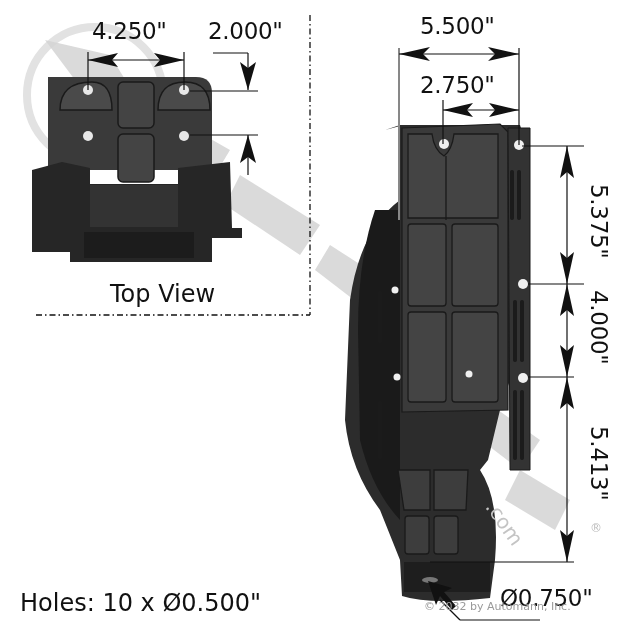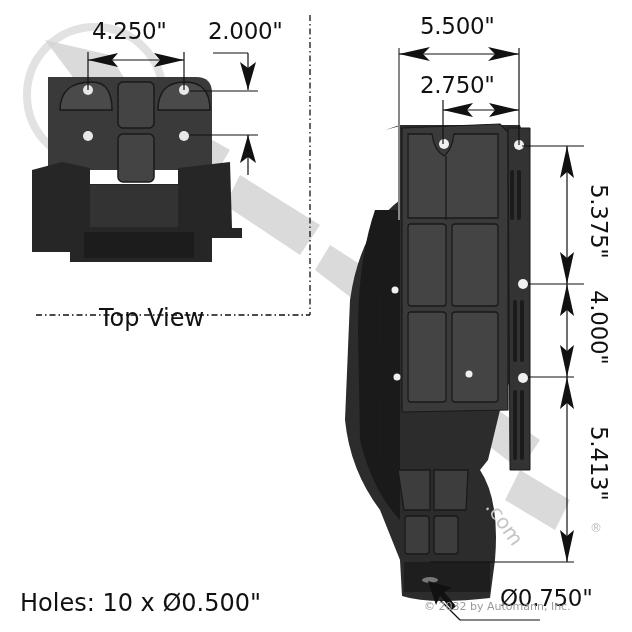--- a/index.html
+++ b/index.html
@@ -139,21 +139,21 @@
   <polygon points="428,581 436,605 440,596 452,610 456,606 444,592 452,588" fill="#111"></polygon>
   <line x1="440" y1="600" x2="460" y2="620" stroke="#111" stroke-width="1.2"></line>
   <line x1="460" y1="620" x2="540" y2="620" stroke="#111" stroke-width="1.2"></line>
 </svg>
 
 <span class="copy" style="left:480px;top:513px;font-size:20px;color:#c4c4c4;transform:rotate(55deg);">.com</span>
 <span class="copy" style="left:590px;top:522px;font-size:12px;color:#bbbbbb;">®</span>
 
 <div class="lbl" style="left:92px;top:20px;">4.250"</div>
 <div class="lbl" style="left:208px;top:20px;">2.000"</div>
-<div class="caption" style="left:99px;top:282px;margin-top:24px;">Top View</div>
+<div class="caption" style="left:110px;top:282px;">Top View</div>
 
 <div class="lbl" style="left:420px;top:15px;">5.500"</div>
 <div class="lbl" style="left:420px;top:74px;">2.750"</div>
 <div class="vlbl" style="left:610px;top:184px;">5.375"</div>
 <div class="vlbl" style="left:610px;top:290px;">4.000"</div>
 <div class="vlbl" style="left:610px;top:426px;">5.413"</div>
 <div class="lbl" style="left:500px;top:587px;">Ø0.750"</div>
 
 <div class="caption" style="left:20px;top:591px;">Holes: 10 x Ø0.500"</div>
 <div class="copy" style="left:424px;top:601px;">© 2032 by Automann, Inc.</div>

